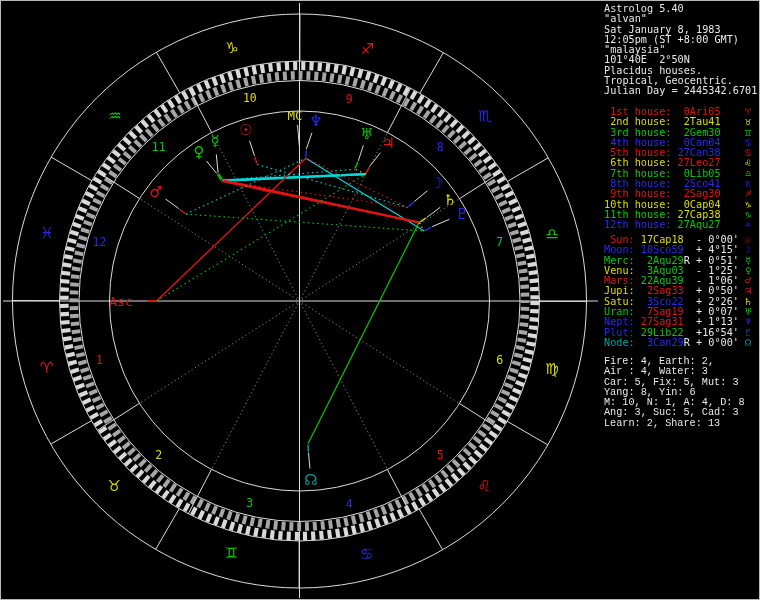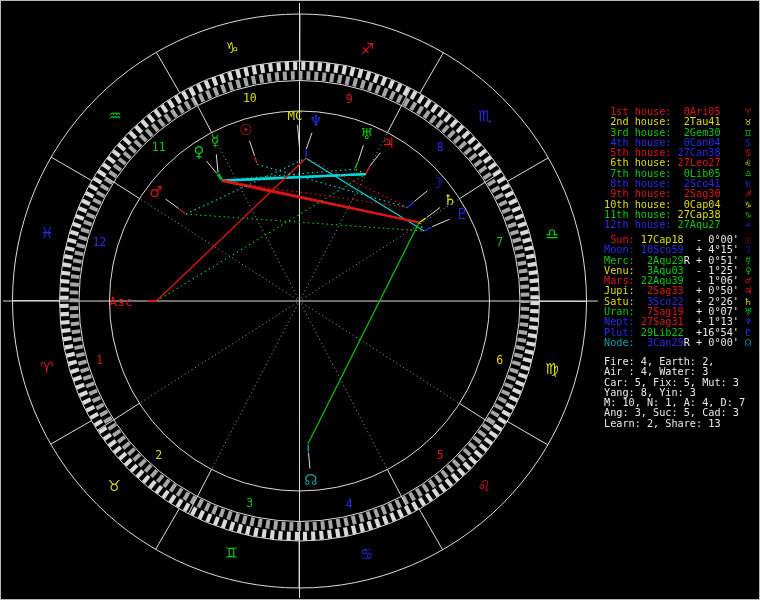--- a/index.html
+++ b/index.html
@@ -5,21 +5,21 @@
   html,body{margin:0;padding:0;background:#000;}
   body{width:760px;height:600px;position:relative;overflow:hidden;
        font-family:"DejaVu Sans Mono","DejaVu Sans",monospace;
        box-sizing:border-box;border:1px solid #b9b9b9;}
   #wheel{position:absolute;left:0;top:0;}
   #panel{position:absolute;left:603px;top:0;width:156px;height:600px;}
   .sect{position:absolute;left:0;white-space:pre;font-size:10.2px;line-height:10.3px;}
   #hdr{top:3px;color:#e9e9e9;}
   #houses{top:106px;}
   #planets{top:234px;}
-  #totals{top:356px;color:#e9e9e9;}
+  #totals{top:356px;color:#e9e9e9;font-family:Liberation Mono, monospace;}
   .ln{height:10.3px;}
   text{font-family:"DejaVu Sans",sans-serif;}
   .mono{font-family:"DejaVu Sans Mono","DejaVu Sans",monospace;}
 </style>
 </head>
 <body>
 
 <svg id="wheel" width="600" height="600" viewBox="0 0 600 600">
     <g>
       <line x1="2" y1="300" x2="597" y2="300" stroke="#dcdcdc" stroke-width="1"></line>
@@ -146,16 +146,17 @@
     </g>
     <g>
       <line x1="155.5" y1="300" x2="146.5" y2="300" stroke="#e01414" stroke-width="2"></line>
       <text x="120" y="300" fill="#e01414" font-size="13" text-anchor="middle" dominant-baseline="central" class="mono">Asc</text>
       <line x1="296.5" y1="124" x2="298.5427256595336" y2="147.0000059656275" stroke="#dcdcdc" stroke-width="1"></line>
       <text x="294" y="114" fill="#dede00" font-size="12.5" text-anchor="middle" dominant-baseline="central" class="mono">MC</text>
     </g>
   </svg>
 
 <div id="panel">
+  <div id="hdr" class="sect"><div class="ln">Astrolog 5.40</div><div class="ln">"alvan"</div><div class="ln">Sat January 8, 1983</div><div class="ln">12:05pm (ST +8:00 GMT)</div><div class="ln">"malaysia"</div><div class="ln">101°40E  2°50N</div><div class="ln">Placidus houses.</div><div class="ln">Tropical, Geocentric.</div><div class="ln">Julian Day = 2445342.6701</div></div>
   <div id="houses" class="sect"><div class="ln"><span style="color: rgb(224, 20, 20);"> 1st house:</span><span style="color: rgb(224, 20, 20);">  0Ari05</span><span>    </span><span style="color: rgb(224, 20, 20);">♈</span></div><div class="ln"><span style="color: rgb(222, 222, 0);"> 2nd house:</span><span style="color: rgb(222, 222, 0);">  2Tau41</span><span>    </span><span style="color: rgb(222, 222, 0);">♉</span></div><div class="ln"><span style="color: rgb(0, 204, 0);"> 3rd house:</span><span style="color: rgb(0, 204, 0);">  2Gem30</span><span>    </span><span style="color: rgb(0, 204, 0);">♊</span></div><div class="ln"><span style="color: rgb(41, 41, 238);"> 4th house:</span><span style="color: rgb(41, 41, 238);">  0Can04</span><span>    </span><span style="color: rgb(41, 41, 238);">♋</span></div><div class="ln"><span style="color: rgb(224, 20, 20);"> 5th house:</span><span style="color: rgb(41, 41, 238);"> 27Can38</span><span>    </span><span style="color: rgb(224, 20, 20);">♋</span></div><div class="ln"><span style="color: rgb(222, 222, 0);"> 6th house:</span><span style="color: rgb(224, 20, 20);"> 27Leo27</span><span>    </span><span style="color: rgb(222, 222, 0);">♌</span></div><div class="ln"><span style="color: rgb(0, 204, 0);"> 7th house:</span><span style="color: rgb(0, 204, 0);">  0Lib05</span><span>    </span><span style="color: rgb(0, 204, 0);">♎</span></div><div class="ln"><span style="color: rgb(41, 41, 238);"> 8th house:</span><span style="color: rgb(41, 41, 238);">  2Sco41</span><span>    </span><span style="color: rgb(41, 41, 238);">♏</span></div><div class="ln"><span style="color: rgb(224, 20, 20);"> 9th house:</span><span style="color: rgb(224, 20, 20);">  2Sag30</span><span>    </span><span style="color: rgb(224, 20, 20);">♐</span></div><div class="ln"><span style="color: rgb(222, 222, 0);">10th house:</span><span style="color: rgb(222, 222, 0);">  0Cap04</span><span>    </span><span style="color: rgb(222, 222, 0);">♑</span></div><div class="ln"><span style="color: rgb(0, 204, 0);">11th house:</span><span style="color: rgb(222, 222, 0);"> 27Cap38</span><span>    </span><span style="color: rgb(0, 204, 0);">♑</span></div><div class="ln"><span style="color: rgb(41, 41, 238);">12th house:</span><span style="color: rgb(0, 204, 0);"> 27Aqu27</span><span>    </span><span style="color: rgb(41, 41, 238);">♒</span></div></div>
   <div id="planets" class="sect"><div class="ln"><span style="color: rgb(224, 20, 20);"> Sun:</span><span style="color: rgb(222, 222, 0);"> 17Cap18</span><span style="color: rgb(233, 233, 233);"> </span><span style="color: rgb(233, 233, 233);"> - 0°00'</span><span> </span><span style="color: rgb(224, 20, 20);">☉</span></div><div class="ln"><span style="color: rgb(41, 41, 238);">Moon:</span><span style="color: rgb(41, 41, 238);"> 10Sco59</span><span style="color: rgb(233, 233, 233);"> </span><span style="color: rgb(233, 233, 233);"> + 4°15'</span><span> </span><span style="color: rgb(41, 41, 238);">☽</span></div><div class="ln"><span style="color: rgb(0, 204, 0);">Merc:</span><span style="color: rgb(0, 204, 0);">  2Aqu29</span><span style="color: rgb(233, 233, 233);">R</span><span style="color: rgb(233, 233, 233);"> + 0°51'</span><span> </span><span style="color: rgb(0, 204, 0);">☿</span></div><div class="ln"><span style="color: rgb(222, 222, 0);">Venu:</span><span style="color: rgb(0, 204, 0);">  3Aqu03</span><span style="color: rgb(233, 233, 233);"> </span><span style="color: rgb(233, 233, 233);"> - 1°25'</span><span> </span><span style="color: rgb(0, 204, 0);">♀</span></div><div class="ln"><span style="color: rgb(224, 20, 20);">Mars:</span><span style="color: rgb(0, 204, 0);"> 22Aqu39</span><span style="color: rgb(233, 233, 233);"> </span><span style="color: rgb(233, 233, 233);"> - 1°06'</span><span> </span><span style="color: rgb(224, 20, 20);">♂</span></div><div class="ln"><span style="color: rgb(222, 222, 0);">Jupi:</span><span style="color: rgb(224, 20, 20);">  2Sag33</span><span style="color: rgb(233, 233, 233);"> </span><span style="color: rgb(233, 233, 233);"> + 0°50'</span><span> </span><span style="color: rgb(224, 20, 20);">♃</span></div><div class="ln"><span style="color: rgb(222, 222, 0);">Satu:</span><span style="color: rgb(41, 41, 238);">  3Sco22</span><span style="color: rgb(233, 233, 233);"> </span><span style="color: rgb(233, 233, 233);"> + 2°26'</span><span> </span><span style="color: rgb(222, 222, 0);">♄</span></div><div class="ln"><span style="color: rgb(0, 204, 0);">Uran:</span><span style="color: rgb(224, 20, 20);">  7Sag19</span><span style="color: rgb(233, 233, 233);"> </span><span style="color: rgb(233, 233, 233);"> + 0°07'</span><span> </span><span style="color: rgb(0, 204, 0);">♅</span></div><div class="ln"><span style="color: rgb(41, 41, 238);">Nept:</span><span style="color: rgb(224, 20, 20);"> 27Sag31</span><span style="color: rgb(233, 233, 233);"> </span><span style="color: rgb(233, 233, 233);"> + 1°13'</span><span> </span><span style="color: rgb(41, 41, 238);">♆</span></div><div class="ln"><span style="color: rgb(41, 41, 238);">Plut:</span><span style="color: rgb(0, 204, 0);"> 29Lib22</span><span style="color: rgb(233, 233, 233);"> </span><span style="color: rgb(233, 233, 233);"> +16°54'</span><span> </span><span style="color: rgb(41, 41, 238);">♇</span></div><div class="ln"><span style="color: rgb(0, 160, 160);">Node:</span><span style="color: rgb(41, 41, 238);">  3Can29</span><span style="color: rgb(233, 233, 233);">R</span><span style="color: rgb(233, 233, 233);"> + 0°00'</span><span> </span><span style="color: rgb(0, 160, 160);">☊</span></div></div>
-  <div id="totals" class="sect"><div class="ln">Fire: 4, Earth: 2,</div><div class="ln">Air : 4, Water: 3</div><div class="ln">Car: 5, Fix: 5, Mut: 3</div><div class="ln">Yang: 8, Yin: 3</div><div class="ln">M: 10, N: 1, A: 4, D: 7</div><div class="ln">Ang: 3, Suc: 5, Cad: 3</div><div class="ln">Learn: 2, Share: 13</div></div>
+  <div id="totals" class="sect"><div class="ln">Fire: 4, Earth: 2,</div><div class="ln">Air : 4, Water: 3</div><div class="ln">Car: 5, Fix: 5, Mut: 3</div><div class="ln">Yang: 8, Yin: 6</div><div class="ln">M: 10, N: 1, A: 4, D: 8</div><div class="ln">Ang: 3, Suc: 5, Cad: 3</div><div class="ln">Learn: 2, Share: 13</div></div>
 </div>
 
 </body></html>

